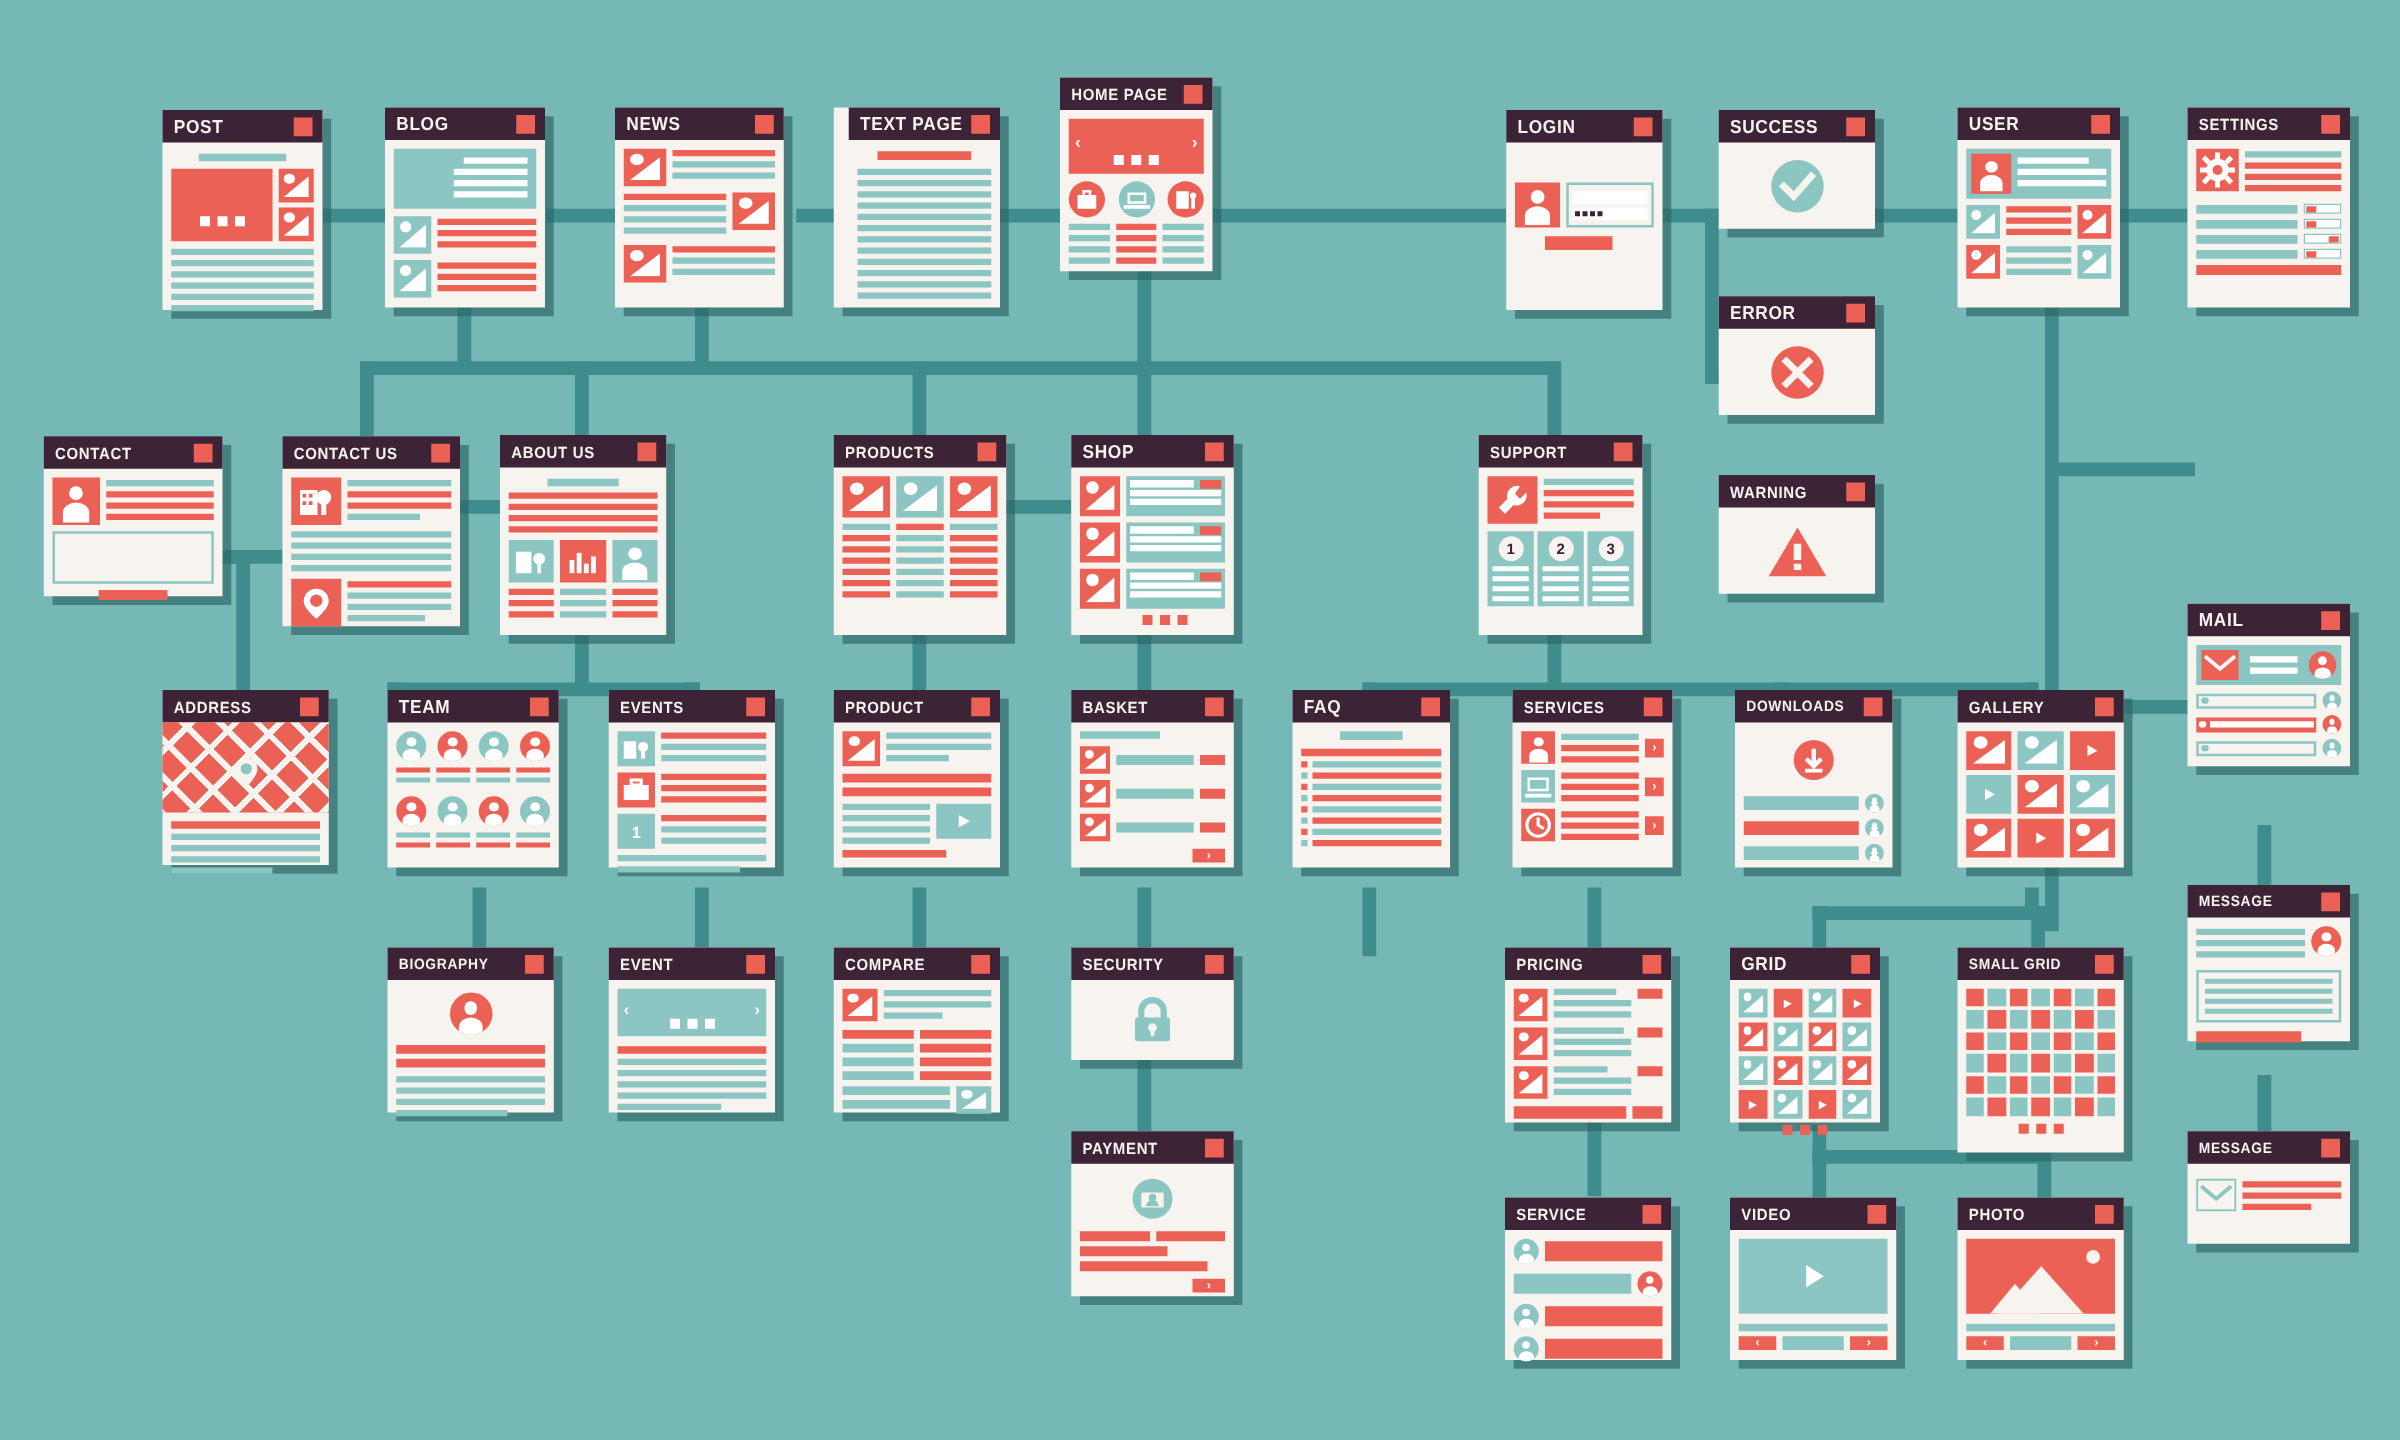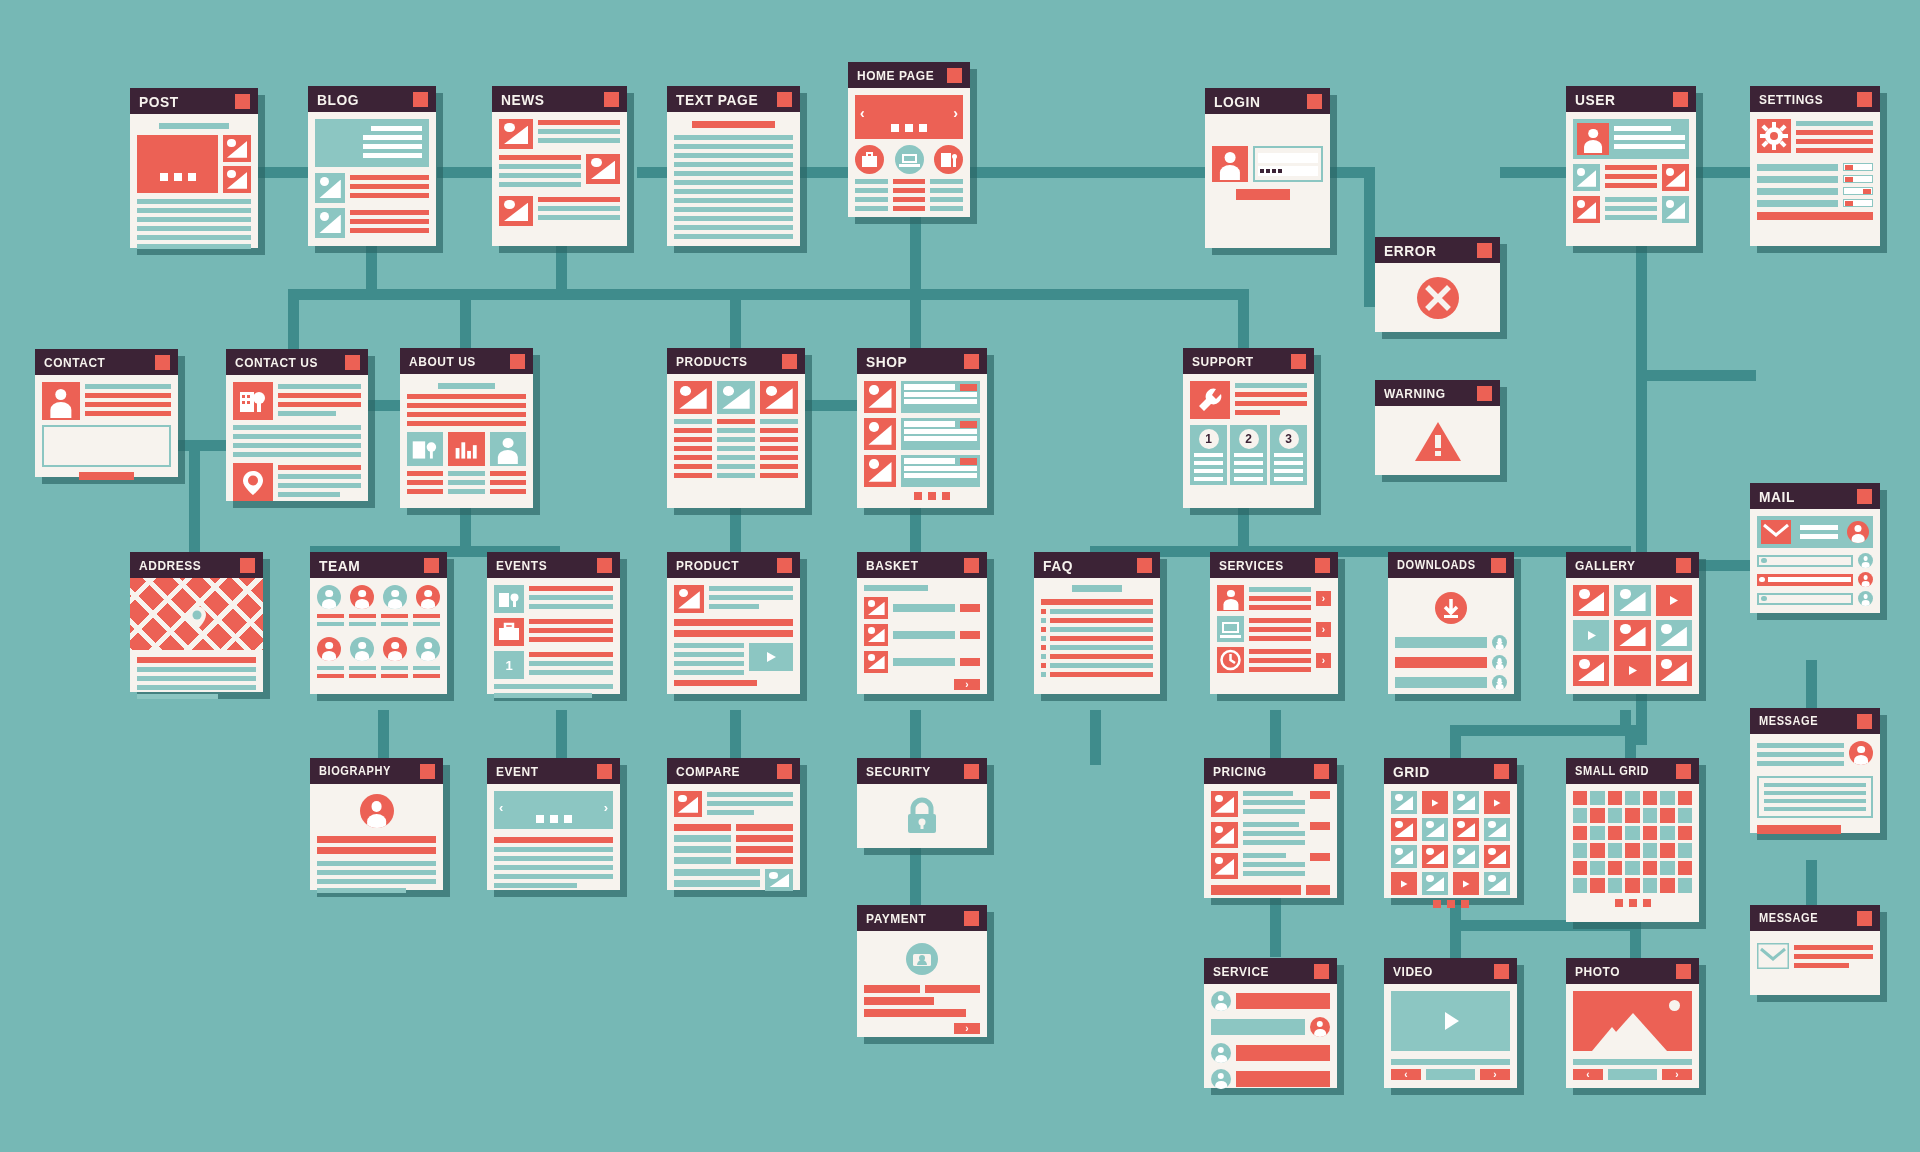--- a/index.html
+++ b/index.html
@@ -319,21 +319,21 @@
           </div>
         <div class="col" style="padding-top:1px;">
             <div class="rr"></div>
             <div class="r"></div>
             <div class="r"></div>
           </div>
       </div>
     </div>
   </div>
 
-  <div class="card" style="left:667px;top:86px;width:133px;height:160px;">
+  <div class="card" style="left:667px;top:86px;width:133px;height:160px;padding-left:12px;">
     <div class="card-bar">
       <span class="card-title">TEXT PAGE</span>
       <span class="card-btn"></span>
     </div>
     <div class="card-body">
       <div class="rr" style="width:70%;margin:2px auto 7px;height:7px;"></div>
       <div class="r"></div>
         <div class="r"></div>
         <div class="r"></div>
         <div class="r"></div>
@@ -416,20 +416,32 @@
             <i style="width:4px;height:4px;background:#3c2336;display:block;"></i>
             <i style="width:4px;height:4px;background:#3c2336;display:block;"></i>
             <i style="width:4px;height:4px;background:#3c2336;display:block;"></i>
           </div>
         </div>
       </div>
       <div class="blk-red" style="height:11px;width:48%;margin-left:22%;"></div>
     </div>
   </div>
 
+  <div class="card" style="left:1375px;top:88px;width:125px;height:95px;">
+    <div class="card-bar">
+      <span class="card-title">SUCCESS</span>
+      <span class="card-btn"></span>
+    </div>
+    <div class="card-body" style="display:flex;align-items:center;justify-content:center;height:69px;">
+      <svg width="44" height="44" viewBox="0 0 44 44">
+        <circle cx="22" cy="22" r="21" fill="#8cc6c2"></circle>
+        <path d="M11 22 L19 30 L33 14" stroke="#f7f3ee" stroke-width="5.5" fill="none" stroke-linecap="square"></path>
+      </svg>
+    </div>
+  </div>
 
   <div class="card" style="left:1375px;top:237px;width:125px;height:95px;">
     <div class="card-bar">
       <span class="card-title">ERROR</span>
       <span class="card-btn"></span>
     </div>
     <div class="card-body" style="display:flex;align-items:center;justify-content:center;height:69px;">
       <svg width="44" height="44" viewBox="0 0 44 44">
         <circle cx="22" cy="22" r="21" fill="#ec6155"></circle>
         <path d="M13 13 L31 31 M31 13 L13 31" stroke="#f7f3ee" stroke-width="5.5" stroke-linecap="square"></path>
@@ -1478,21 +1490,21 @@
           </div>
         <div class="rr" style="width:20px;height:8px;margin:0;"></div>
       </div>
       <div class="row">
           <div class="rr" style="flex:1;height:10px;margin:0;"></div>
           <div class="rr" style="width:24px;height:10px;margin:0;"></div>
         </div>
     </div>
   </div>
 
-  <div class="card" style="left:1384px;top:758px;width:133px;height:140px;">
+  <div class="card" style="left:1384px;top:758px;width:120px;height:140px;">
     <div class="card-bar">
       <span class="card-title">GRID</span>
       <span class="card-btn"></span>
     </div>
     <div class="card-body">
       <div class="row" style="margin-bottom:4px;">
         <div class="thumb blk-teal" style="flex:1;height:23px;">
             <div class="dot"></div>
             <div class="tri"></div>
           </div>

